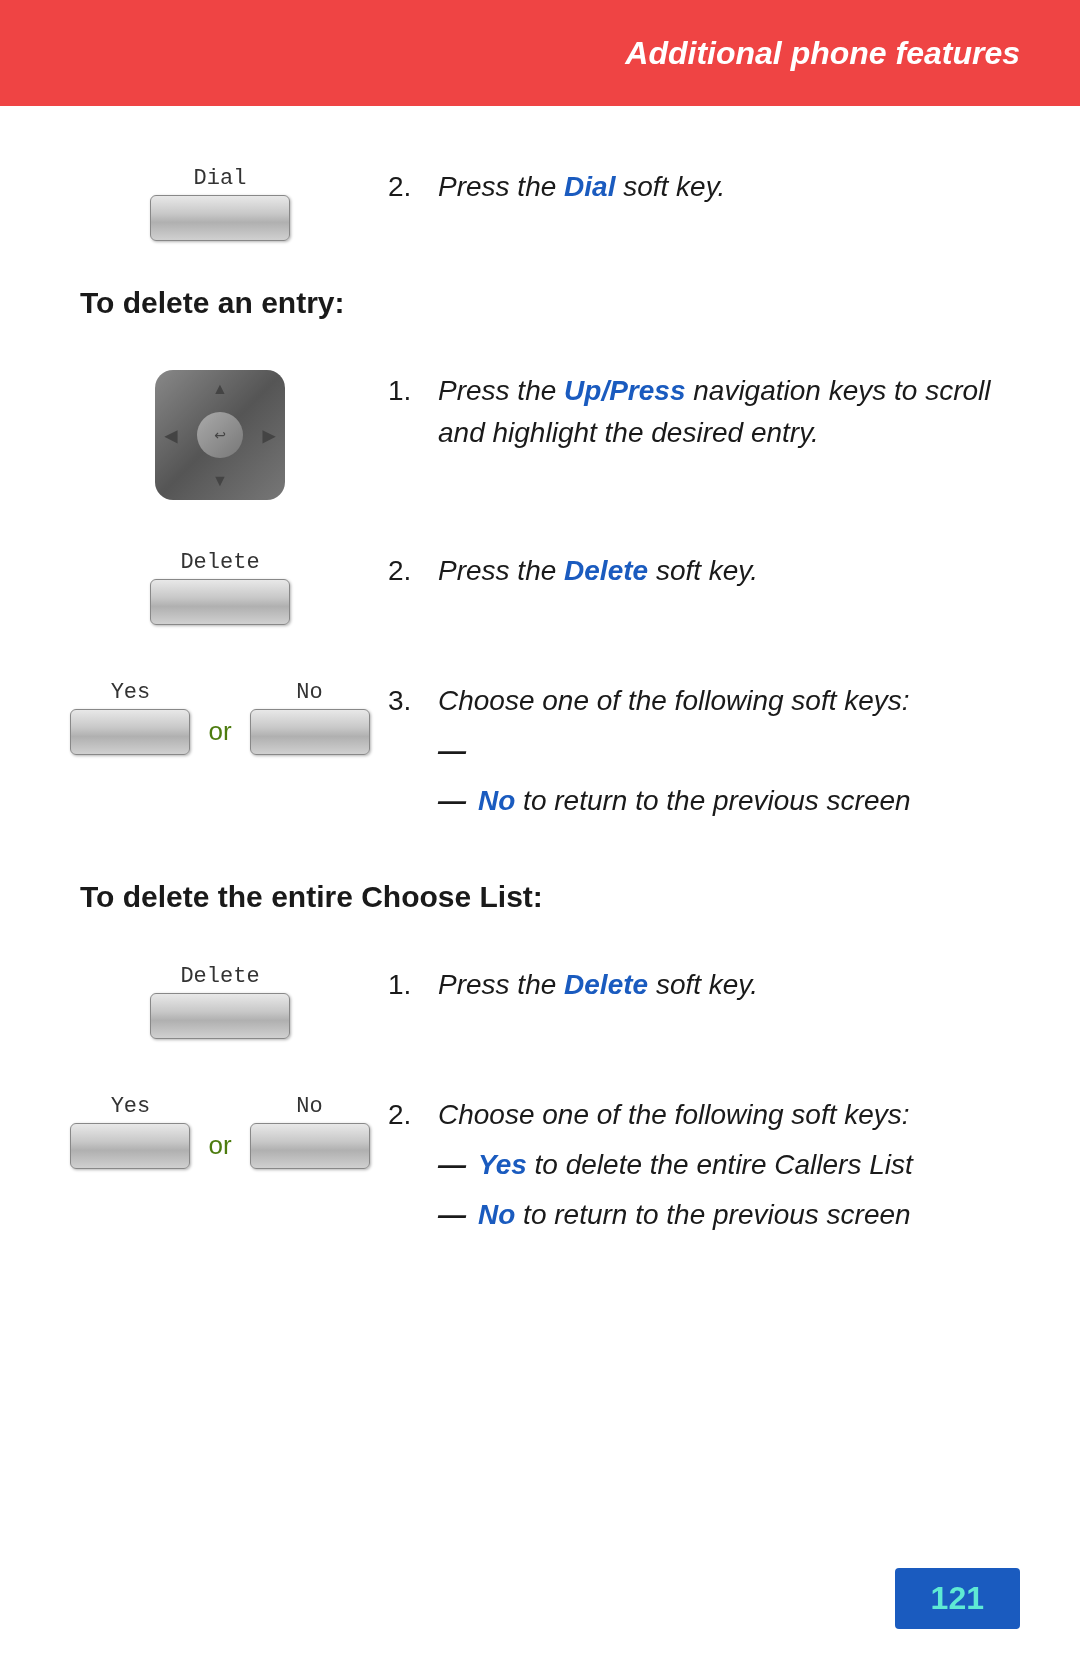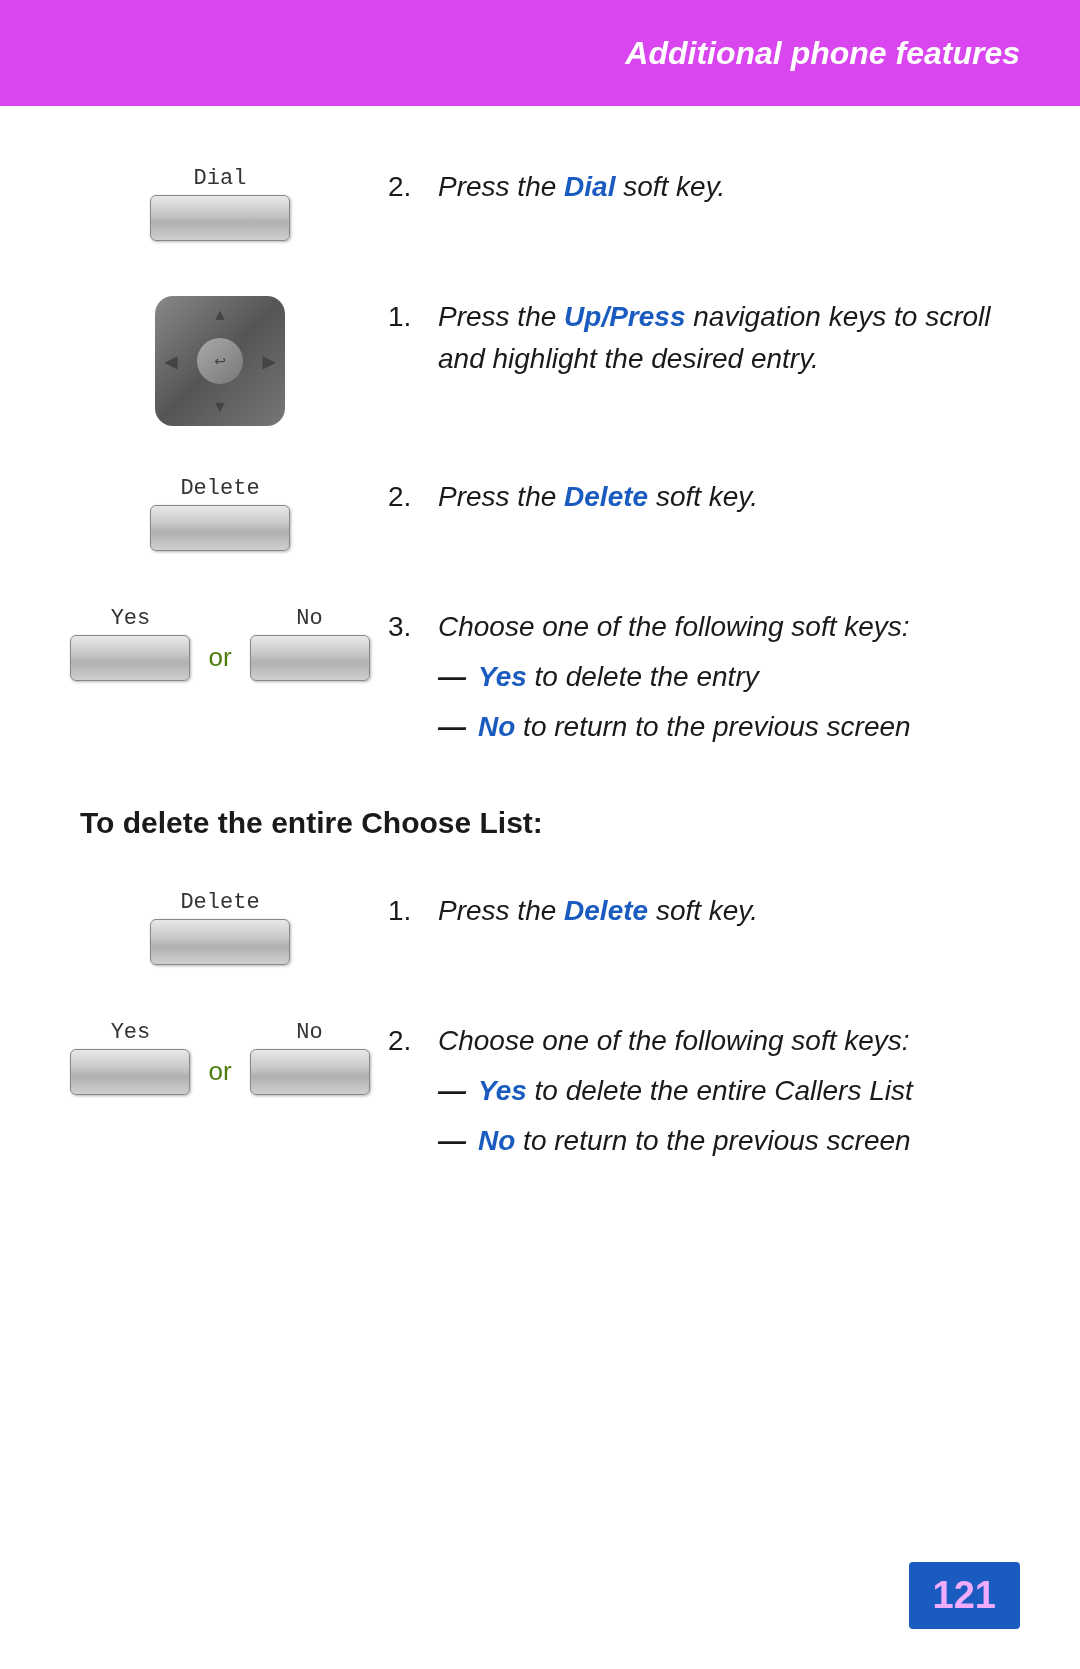--- a/index.html
+++ b/index.html
@@ -9,21 +9,21 @@
       min-height: 1669px;
       background: #ffffff;
       font-family: Arial, sans-serif;
       font-size: 28px;
       color: #1a1a1a;
       position: relative;
     }
 
     
     .header-bar {
-      background: #d946ef;
+      background: #ef4444;
       height: 106px;
       display: flex;
       align-items: center;
       justify-content: flex-end;
       padding-right: 60px;
     }
 
     .header-title {
       color: #ffffff;
       font-size: 32px;
@@ -184,24 +184,24 @@
       margin: 0 8px;
       padding-top: 22px;
     }
 
     
     .page-number-box {
       position: absolute;
       bottom: 40px;
       right: 60px;
       background: #1a5bbf;
-      color: #f0abfc;
-      font-size: 38px;
-      font-weight: bold;
-      padding: 12px 24px;
+      color: #5eead4;
+      font-size: 32px;
+      font-weight: bold;
+      padding: 12px 36px;
       border-radius: 4px;
     }
   </style>
 </head>
 <body>
 
 <div class="header-bar">
   <span class="header-title">Additional phone features</span>
 </div>
 
@@ -217,20 +217,21 @@
     <div class="text-col">
       <div class="step-item">
         <span class="step-number">2.</span>
         <span class="step-text">
           <span>Press the </span><span class="blue-bold">Dial</span><span> soft key.</span>
         </span>
       </div>
     </div>
   </div>
 
+  <div class="section-heading">To delete an entry:</div>
 
   <div class="instruction-row">
     <div class="image-col">
       <div class="navkey-outer">
         <span class="navkey-arrow-up">▲</span>
         <span class="navkey-arrow-down">▼</span>
         <span class="navkey-arrow-left">◀</span>
         <span class="navkey-arrow-right">▶</span>
         <div class="navkey-center">
           <span style="font-size:14px;color:#444;">↩</span>
@@ -279,21 +280,20 @@
       </div>
     </div>
     <div class="text-col">
       <div class="step-item">
         <span class="step-number">3.</span>
         <span class="step-text">
           <span>Choose one of the following soft keys:</span>
           <div class="bullet-list">
             <div class="bullet-item">
               <span class="bullet-dash">—</span>
-              <span><span class="blue-bold">Yes</span><span> to delete the entry</span></span>
             </div>
             <div class="bullet-item">
               <span class="bullet-dash">—</span>
               <span><span class="blue-bold">No</span><span> to return to the previous screen</span></span>
             </div>
           </div>
         </span>
       </div>
     </div>
   </div>

